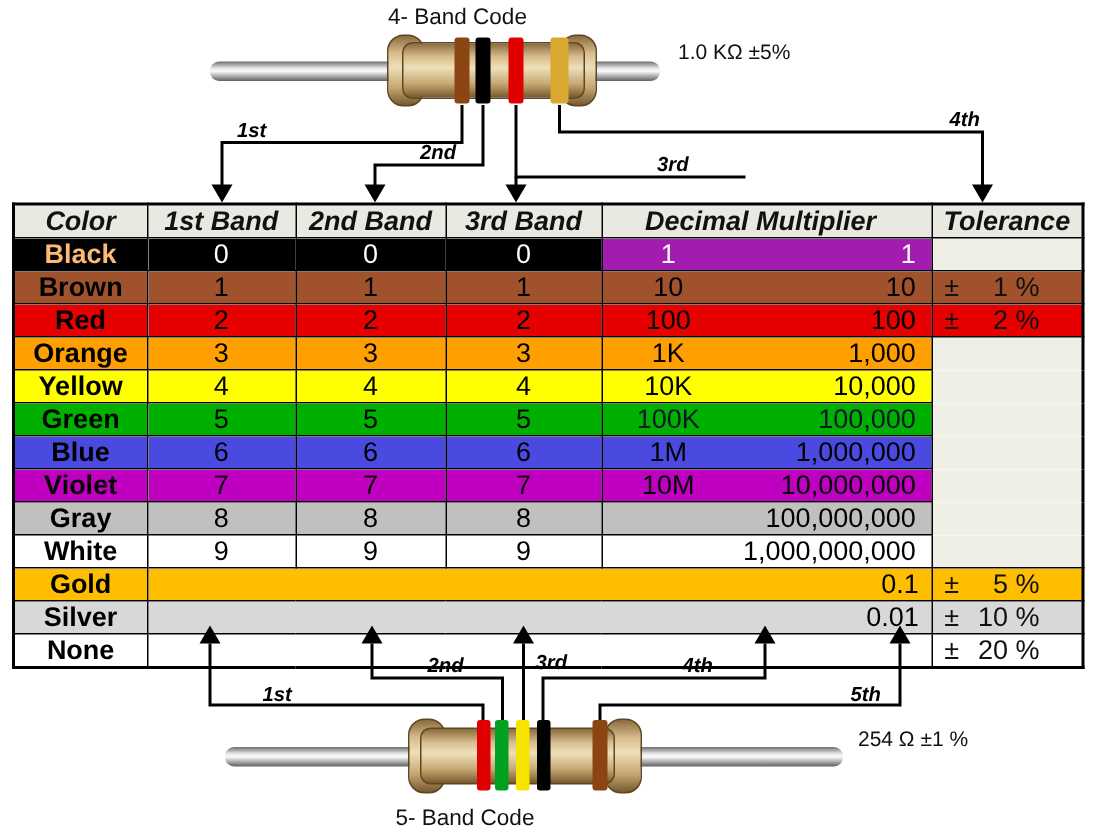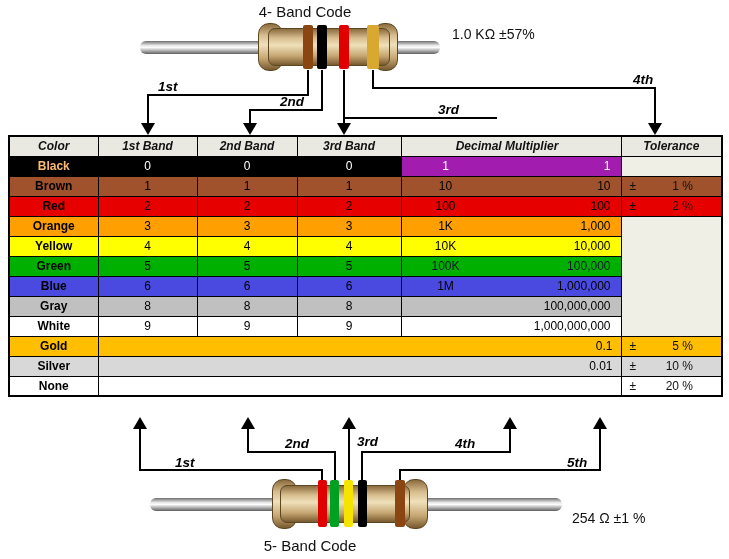--- a/index.html
+++ b/index.html
@@ -5,21 +5,21 @@
   * { box-sizing: border-box; }
   html,body { margin:0; padding:0; background:#fff; }
   body { font-family:"Liberation Sans","DejaVu Sans",sans-serif; color:#111; }
   .stage { position:relative; width:729px; height:559px; background:#fff; overflow:hidden; }
 
   .title { position:absolute; font-size:15px; }
   .top-title { left:220px; top:3px; width:170px; text-align:center; }
   .bottom-title { left:225px; top:537px; width:170px; text-align:center; }
   .value-label { position:absolute; font-size:14px; white-space:nowrap; }
   .top-value { left:452px; top:26px; }
-  .bottom-value { left:572px; top:510px; }
+  .bottom-value { left:572px; top:484px; }
 
   
   .resistor { position:absolute; }
   .top-resistor { left:140px; top:22px; width:300px; height:50px; }
   .bottom-resistor { left:150px; top:478px; width:412px; height:52px; }
   .lead { position:absolute; left:0; right:0; z-index:0; border-radius:6px;
           background:linear-gradient(180deg,#6e6e6e,#e9e9e9 35%,#fbfbfb 50%,#9e9e9e 80%,#5f5f5f); }
   .top-resistor .lead { top:19px; height:13px; }
   .bottom-resistor .lead { top:20px; height:13px; }
   .rcap,.rmid { position:absolute;
@@ -40,21 +40,21 @@
   
   .arrows { position:absolute; left:0; width:729px; }
   .arrows-top { top:70px; height:65px; }
   .arrows-bottom { top:417px; height:64px; }
   .arrows polyline { fill:none; stroke:#000; stroke-width:2; }
   .arrows polygon { fill:#000; stroke:none; }
   .arrows text { font-style:italic; font-weight:bold; font-size:13.5px; fill:#000; }
 
   
   .code-table { position:absolute; left:8px; top:135px; width:713px;
-                border-collapse:collapse; table-layout:fixed; font-size:12px;
+                border-collapse:collapse; table-layout:fixed; font-size:18px;
                 border:2px solid #000; }
   .code-table th, .code-table td { border:1px solid #000; height:20px; padding:0;
                 text-align:center; overflow:hidden; white-space:nowrap; }
   .code-table thead th { background:#e9e9e1; font-style:italic; font-weight:bold; }
   th.h-mult { text-align:center; padding-right:8px; }
   td.cname { font-weight:bold; }
   td.multcell { text-align:left; }
   .ms { display:inline-block; width:88px; text-align:center; }
   .mf { display:inline-block; width:calc(100% - 90px); text-align:right; padding-right:8px; }
   td.mergecell { text-align:right; padding-right:8px; }
@@ -62,21 +62,21 @@
   .ts { display:inline-block; margin-left:8px; width:20px; }
   .tv { float:right; margin-right:28px; }
   td.tol-empty { border-top:none; border-bottom:none; }
 </style>
 </head>
 <body>
 
 <div class="stage">
 
   <div class="title top-title">4- Band Code</div>
-  <div class="value-label top-value">1.0 KΩ  ±57%</div>
+  <div class="value-label top-value">1.0 KΩ  ±5%</div>
 
   <div class="resistor top-resistor">
     <div class="lead"></div>
     <div class="rcap cap-l"></div>
     <div class="rcap cap-r"></div>
     <div class="rmid"></div>
     <div id="top-bands">
         <div class="band" style="left:163px;width:10px;background:#8b4513"></div>
         <div class="band" style="left:177px;width:10px;background:#000000"></div>
         <div class="band" style="left:199px;width:10px;background:#e00000"></div>
@@ -173,20 +173,28 @@
         </tr>
         <tr>
           <td class="cname" style="background:#4a4ae0;color:#000000">Blue</td>
           <td style="background:#4a4ae0;color:#000000">6</td>
           <td style="background:#4a4ae0;color:#000000">6</td>
           <td style="background:#4a4ae0;color:#000000">6</td>
           <td class="multcell" style="background:#4a4ae0;color:#000000"><span class="ms">1M</span><span class="mf">1,000,000</span></td>
           <td class="tol tol-empty" style="background:#efefe6"><span class="ts"></span><span class="tv"></span></td>
         </tr>
         <tr>
+          <td class="cname" style="background:#c000c0;color:#000000">Violet</td>
+          <td style="background:#c000c0;color:#000000">7</td>
+          <td style="background:#c000c0;color:#000000">7</td>
+          <td style="background:#c000c0;color:#000000">7</td>
+          <td class="multcell" style="background:#c000c0;color:#000000"><span class="ms">10M</span><span class="mf">10,000,000</span></td>
+          <td class="tol tol-empty" style="background:#efefe6"><span class="ts"></span><span class="tv"></span></td>
+        </tr>
+        <tr>
           <td class="cname" style="background:#c0c0c0;color:#000000">Gray</td>
           <td style="background:#c0c0c0;color:#000000">8</td>
           <td style="background:#c0c0c0;color:#000000">8</td>
           <td style="background:#c0c0c0;color:#000000">8</td>
           <td class="multcell" style="background:#c0c0c0;color:#000000"><span class="ms"></span><span class="mf">100,000,000</span></td>
           <td class="tol tol-empty" style="background:#efefe6"><span class="ts"></span><span class="tv"></span></td>
         </tr>
         <tr>
           <td class="cname" style="background:#ffffff;color:#000000">White</td>
           <td style="background:#ffffff;color:#000000">9</td>

